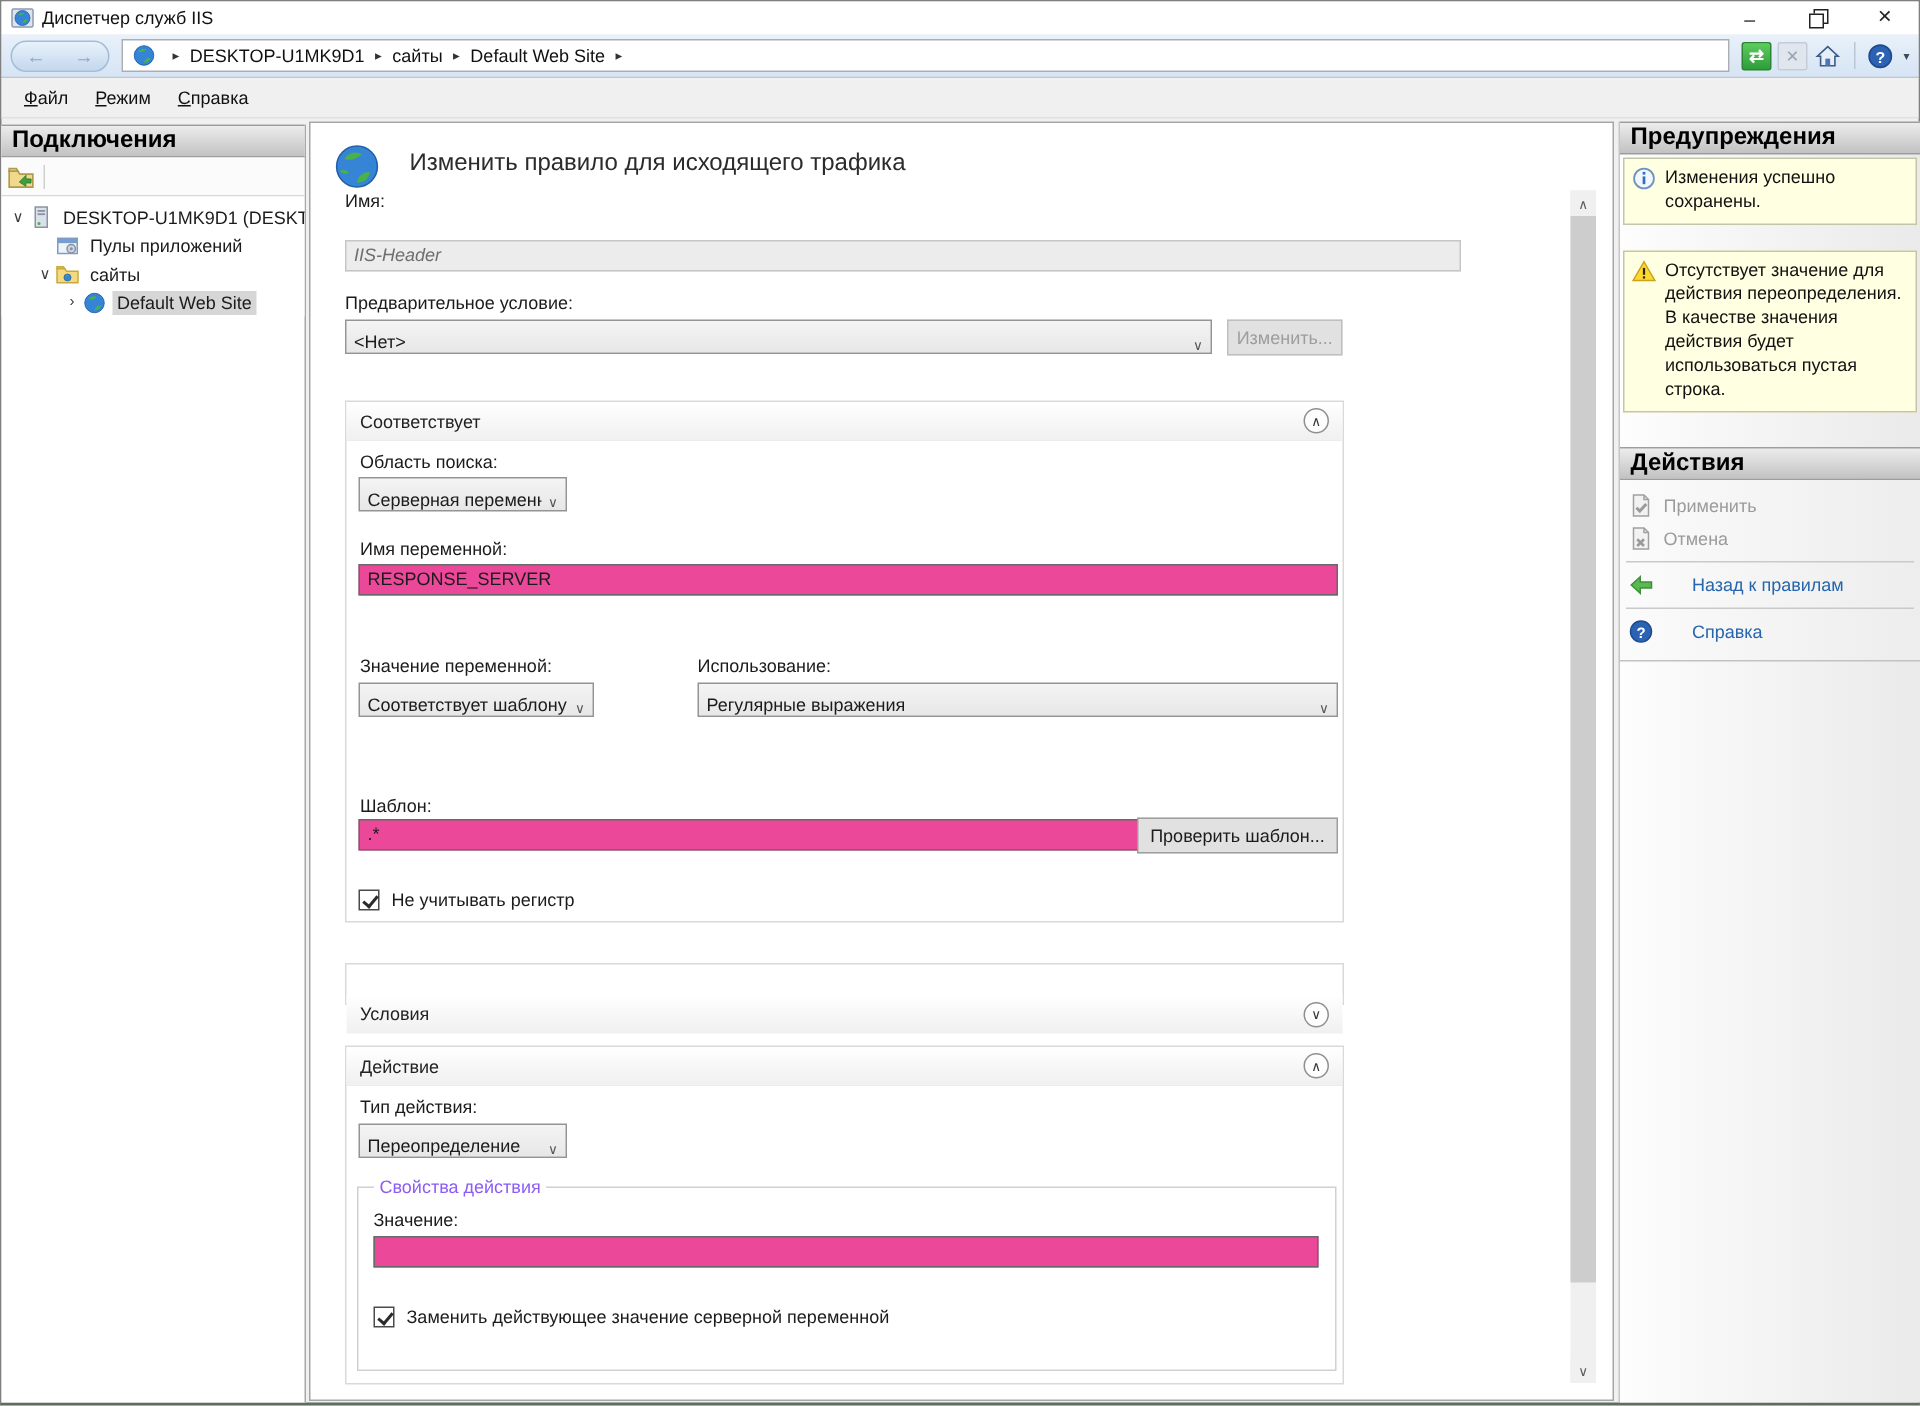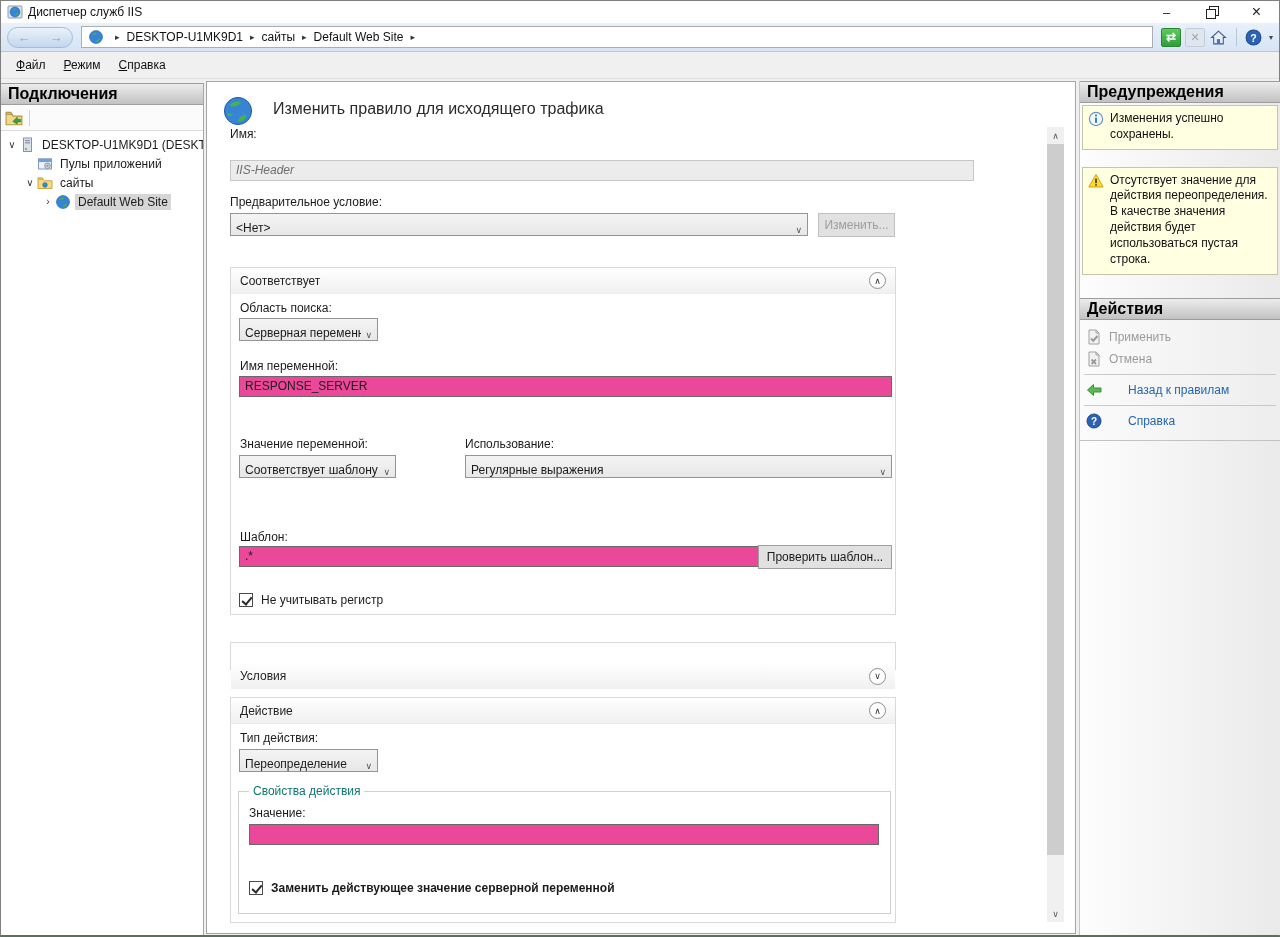--- a/index.html
+++ b/index.html
@@ -65,21 +65,21 @@
   .selectbox .sel-arrow { color:#555; font-size:9px; margin-left:4px; }
   .btn { background:#e1e1e1; border:1px solid #9e9e9e; font-size:12px; display:flex; align-items:center; justify-content:center; }
   .btn.disabled { color:#9d9d9d; border-color:#bfbfbf; }
   .sectionbox { position:absolute; border:1px solid #d9d9d9; background:#fff; }
   .section-head { height:26px; background:linear-gradient(#ffffff,#f0f0f0); border-bottom:1px solid #ececec; display:flex; align-items:center; padding:0 9px; font-size:12px; color:#222; }
   .chev-circle { margin-left:auto; width:17px; height:17px; border-radius:50%; border:1px solid #8f8f8f; background:#fdfdfd; color:#333; font-size:9px; display:flex; align-items:center; justify-content:center; }
   .checkbox { width:14px; height:14px; border:1px solid #4a4a4a; background:#fff; position:relative; flex:none; }
   .checkbox.checked:after { content:""; position:absolute; left:4px; top:1px; width:4px; height:8px; border-right:2px solid #2b2b2b; border-bottom:2px solid #2b2b2b; transform:rotate(40deg); }
   .check-row { display:flex; align-items:center; gap:8px; }
   fieldset.props { border:1px solid #d0d0d0; padding:4px 8px 8px 8px; }
-  fieldset.props legend { font-size:12px; color:#0f766e; padding:0 4px; margin-left:2px; }
+  fieldset.props legend { font-size:12px; color:#8b5cf6; padding:0 4px; margin-left:2px; }
 
   
   .vscroll { position:absolute; width:17px; background:#f0f0f0; }
   .vs-btn { position:absolute; left:0; width:17px; height:17px; display:flex; align-items:center; justify-content:center; color:#5a5a5a; font-size:9px; background:#f0f0f0; }
   .vs-thumb { position:absolute; left:0; width:17px; background:#cdcdcd; }
 
   
   .right-panel { position:absolute; left:1078px; top:2px; width:201px; bottom:0; background:linear-gradient(to right,#fdfdfd,#eaeaea); border-left:1px solid #c6c6c6; }
   .alerts { padding:2px 2px 6px 2px; }
   .alert { background:#ffffe1; border:1px solid #c5c5a8; display:flex; padding:5px 4px 6px 5px; gap:6px; margin-bottom:17px; }
@@ -296,21 +296,21 @@
         </div>
         <div class="c-abs field-label" style="left:9px;top:33px;">Тип действия:</div>
         <div class="c-abs selectbox" style="left:8px;top:51px;width:139px;">
           <span class="sel-text">Переопределение</span>
           <span class="sel-arrow">∨</span>
         </div>
         <fieldset class="props c-abs" style="left:7px;top:86px;width:653px;height:130px;">
           <legend>Свойства действия</legend>
           <div class="field-label" style="margin:4px 0 4px 2px;">Значение:</div>
           <div class="textbox" style="width:630px;margin-left:2px;"></div>
-          <div class="check-row" style="margin:36px 0 0 2px;font-weight:bold;">
+          <div class="check-row" style="margin:26px 0 0 2px;">
             <span class="checkbox checked"></span>
             <span class="field-label">Заменить действующее значение серверной переменной</span>
           </div>
         </fieldset>
       </div>
 
       <div class="vscroll" style="left:840px;top:45px;height:795px;">
         <div class="vs-btn" style="top:0;">
             <span>∧</span>
           </div>

